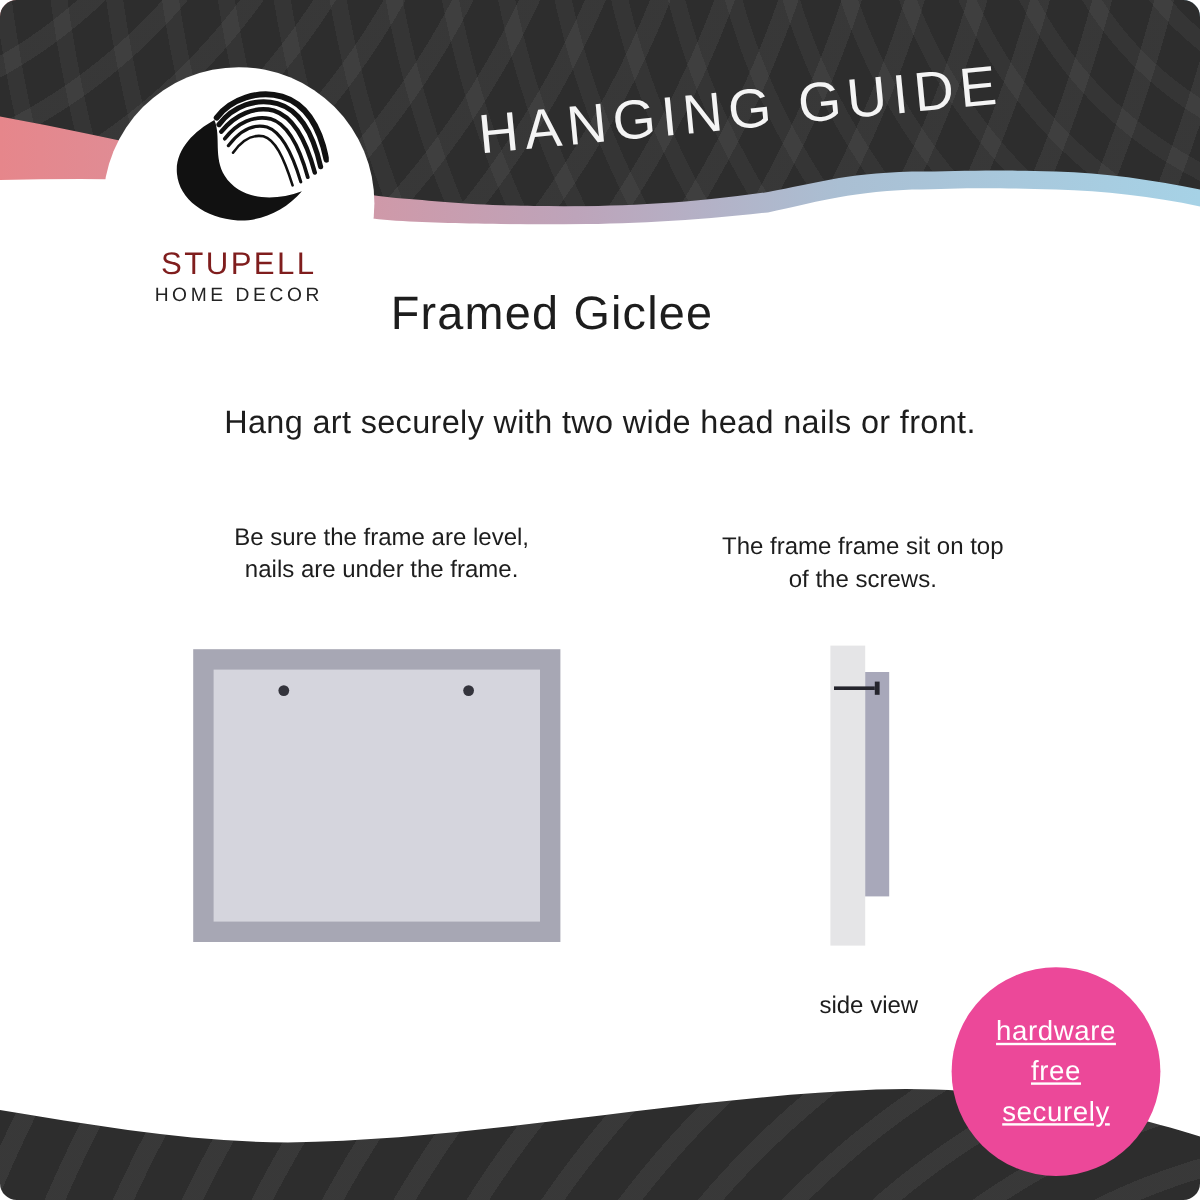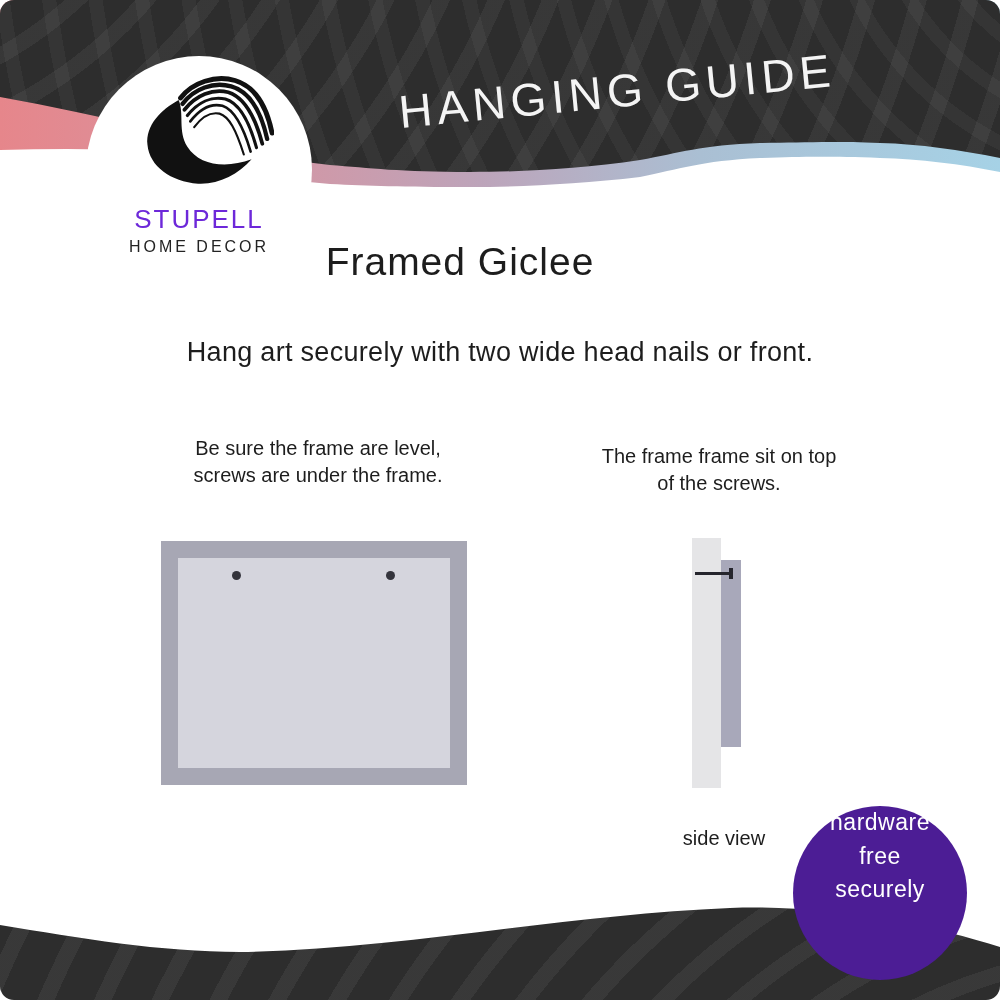--- a/index.html
+++ b/index.html
@@ -27,21 +27,21 @@
     transform:rotate(-5.5deg);
     font-size:46px;letter-spacing:5px;color:#f4f4f4;font-weight:400;white-space:nowrap;
   }
   
   .logo-circle{
     position:absolute;left:86px;top:56px;width:226px;height:227px;border-radius:50%;
     background:#ffffff;
   }
   .logo-svg{position:absolute;left:42px;top:16px;}
   .brand-name{position:absolute;left:0;top:148px;width:226px;text-align:center;
-    font-size:26px;letter-spacing:2px;color:#6d28d9;}
+    font-size:26px;letter-spacing:2px;color:#7f1d1d;}
   .brand-tagline{position:absolute;left:0;top:182px;width:226px;text-align:center;
     font-size:16px;letter-spacing:3px;color:#232323;}
   
   .product-title{position:absolute;left:0;top:240px;width:920px;text-align:center;
     font-size:39px;font-weight:400;letter-spacing:1px;}
   .intro-text{position:absolute;left:0;top:337px;width:1000px;text-align:center;
     font-size:27px;letter-spacing:.3px;}
   .instr{position:absolute;font-size:20px;line-height:27px;text-align:center;}
   .instr span{display:block;}
   .instr-front{left:118px;top:435px;width:400px;}
@@ -62,22 +62,22 @@
   .nail-side-head{position:absolute;left:729px;top:568px;width:4px;height:11px;background:#25252d;}
   
   .footer-dark{
     position:absolute;left:0;top:860px;width:1000px;height:140px;
     background-color:#2d2d2d;
     background-image:repeating-radial-gradient(circle at 1150px 620px, rgba(255,255,255,.055) 0 16px, rgba(0,0,0,0) 16px 52px);
     clip-path:path('M0 65 C80 78 160 92 240 92 C400 90 560 55 730 48 C830 44 930 65 1000 87 L1000 140 L0 140 Z');
   }
   .badge{
     position:absolute;left:793px;top:806px;width:174px;height:174px;border-radius:50%;
-    background:#4c1d95;display:flex;flex-direction:column;align-items:center;
-    color:#ffffff;font-size:23px;line-height:33.5px;letter-spacing:.5px;text-align:center;
+    background:#ec4899;display:flex;flex-direction:column;align-items:center;justify-content:center;
+    color:#ffffff;font-size:23px;line-height:33.5px;letter-spacing:.5px;text-align:center;text-decoration:underline;
   }
 </style>
 </head>
 <body>
 
 <div id="card">
 
   <div class="hdr-stripe"></div>
   <div class="hdr-dark"></div>
   <div class="hdr-title">HANGING GUIDE</div>
@@ -96,21 +96,21 @@
     </svg>
     <div class="brand-name">STUPELL</div>
     <div class="brand-tagline">HOME DECOR</div>
   </div>
 
   <div class="product-title">Framed Giclee</div>
   <div class="intro-text">Hang art securely with two wide head nails or front.</div>
 
   <div class="instr instr-front">
     <span>Be sure the frame are level,</span>
-    <span>screws are under the frame.</span>
+    <span>nails are under the frame.</span>
   </div>
 
   <div class="instr instr-side">
     <span>The frame frame sit on top</span>
     <span>of the screws.</span>
   </div>
 
   <div class="frame-outer">
     <div class="frame-mat"></div>
     <div class="nail-dot left"></div>

